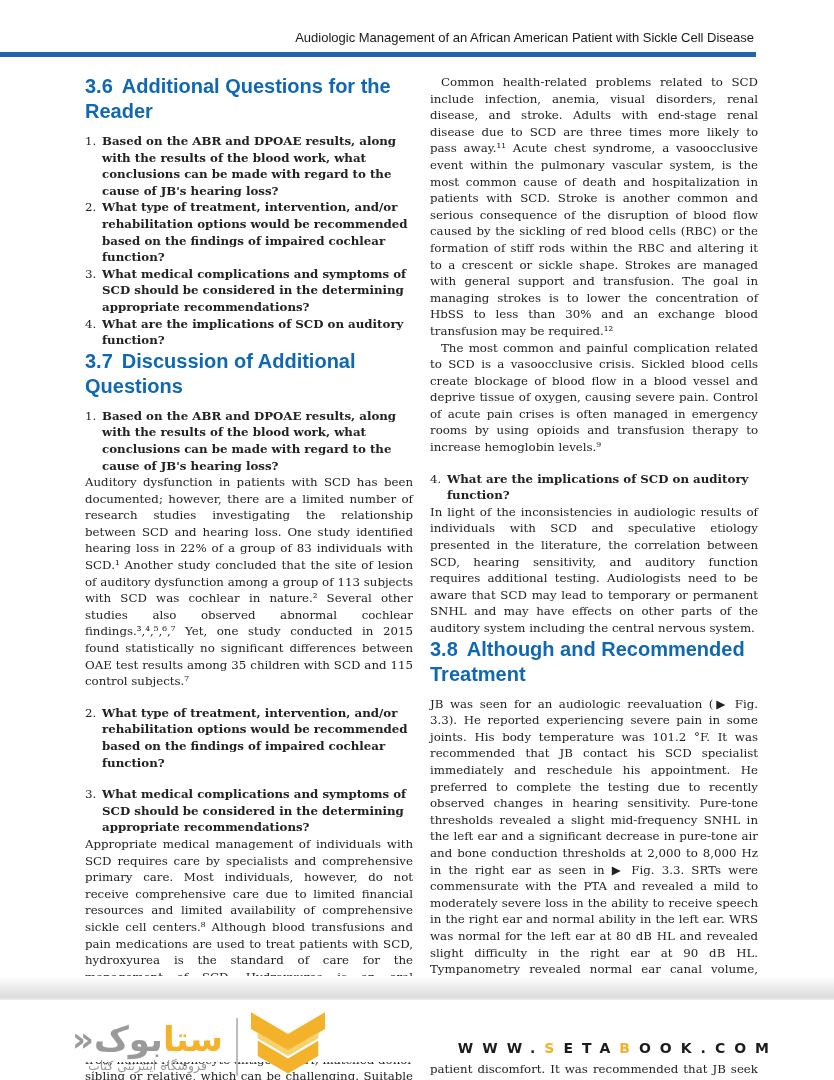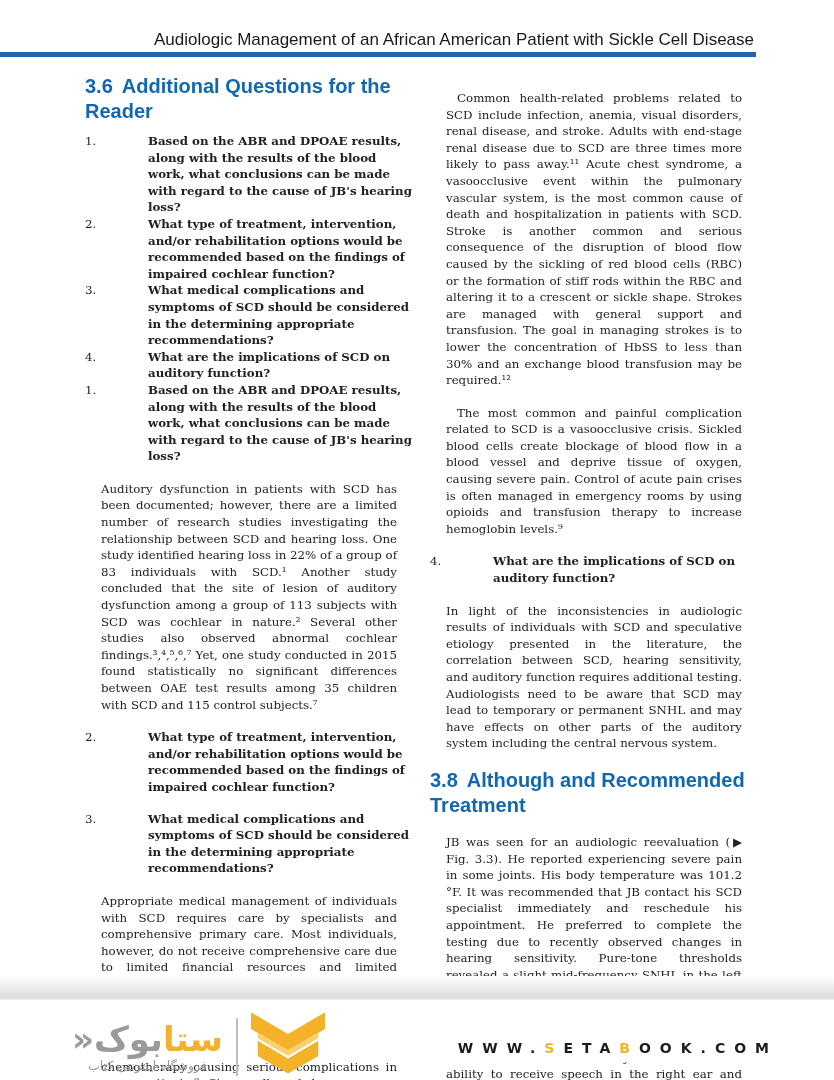--- a/index.html
+++ b/index.html
@@ -3,40 +3,40 @@
 <meta charset="utf-8">
 <style>
   html,body { margin:0; padding:0; background:#ffffff; }
   .page {
     position:relative; width:834px; height:1080px; background:#ffffff;
     font-family:"DejaVu Serif", serif; color:#222; overflow:hidden;
   }
   
   .running-title {
     position:absolute; top:30px; right:80px;
-    font-family:"Liberation Sans", sans-serif; font-size:17px; color:#1a1a1a;
+    font-family:"Liberation Sans", sans-serif; font-size:13px; color:#1a1a1a;
   }
   .top-rule {
     position:absolute; top:52px; left:0; width:756px; height:5px; background:#2265ae;
   }
   
   .cols {
     position:absolute; top:74px; left:85px; width:673px;
     display:flex; gap:17px;
   }
   .col { width:328px; font-size:11.8px; line-height:16.6px; text-align:justify; }
   h2.sec {
     font-family:"Liberation Sans", sans-serif; font-weight:bold;
     color:#1068b3; font-size:20px; line-height:25px; margin:0 0 9px 0; text-align:left;
   }
   h2.sec .secnum { margin-right:9px; }
   .qitem { display:flex; font-weight:bold; text-align:left; margin:0; }
   .qnum  { flex:none; width:17px; font-weight:normal; color:#222; }
-  .qtext { flex:1; text-align:left;margin-left:46px; }
-  .answer { margin:16px; }
+  .qtext { flex:1; text-align:left; }
+  .answer { margin:0; }
   .gap-sm { margin-top:15px; }
   .gap-md { margin-top:24px; }
   .gap-lg { margin-top:30px; }
   .indent { text-indent:11px; }
   
   .shadow-band {
     position:absolute; top:976px; left:0; width:834px; height:24px;
     background:linear-gradient(to bottom, #ffffff 0%, #dcdcdc 88%, #eeeeee 100%);
   }
   
@@ -91,20 +91,21 @@
         <div class="qitem">
           <span class="qnum">3.</span>
           <span class="qtext">What medical complications and symptoms of SCD should be considered in the determining appropriate recommendations?</span>
         </div>
         <div class="qitem">
           <span class="qnum">4.</span>
           <span class="qtext">What are the implications of SCD on auditory function?</span>
         </div>
       </div>
 
+      <h2 class="sec gap-md"><span class="secnum">3.7</span><span>Discussion of Additional Questions</span></h2>
 
       <div class="qitem">
         <span class="qnum">1.</span>
         <span class="qtext">Based on the ABR and DPOAE results, along with the results of the blood work, what conclusions can be made with regard to the cause of JB's hearing loss?</span>
       </div>
       <p class="answer">Auditory dysfunction in patients with SCD has been documented; however, there are a limited number of research studies investigating the relationship between SCD and hearing loss. One study identified hearing loss in 22% of a group of 83 individuals with SCD.¹ Another study concluded that the site of lesion of auditory dysfunction among a group of 113 subjects with SCD was cochlear in nature.² Several other studies also observed abnormal cochlear findings.³,⁴,⁵,⁶,⁷ Yet, one study conducted in 2015 found statistically no significant differences between OAE test results among 35 children with SCD and 115 control subjects.⁷</p>
 
       <div class="qitem gap-sm">
         <span class="qnum">2.</span>
         <span class="qtext">What type of treatment, intervention, and/or rehabilitation options would be recommended based on the findings of impaired cochlear function?</span>

